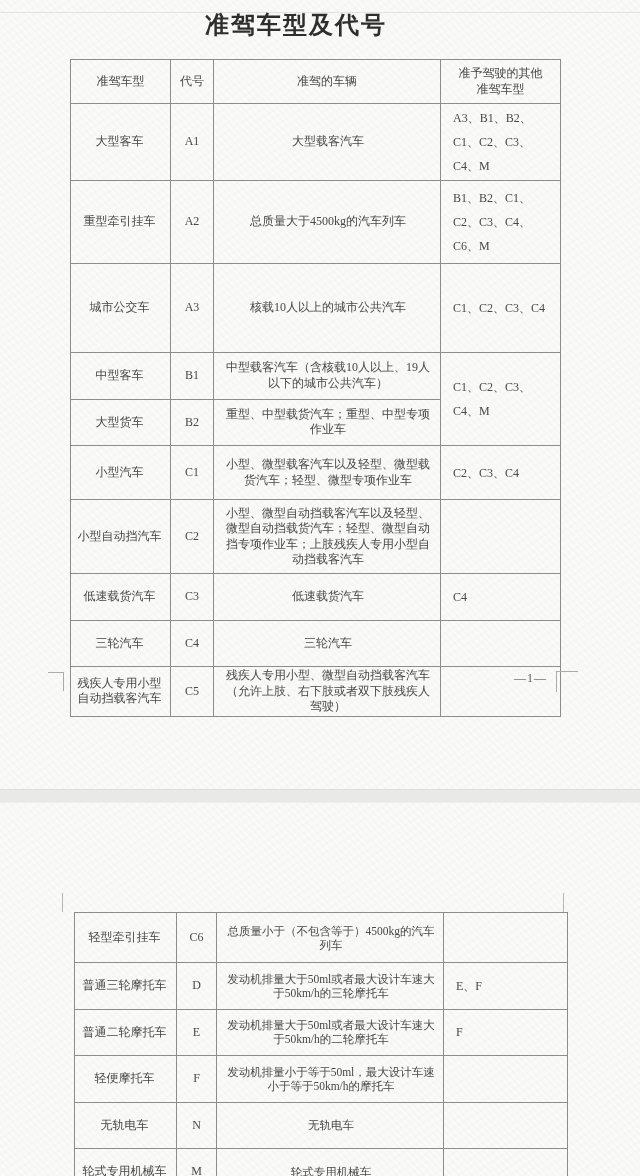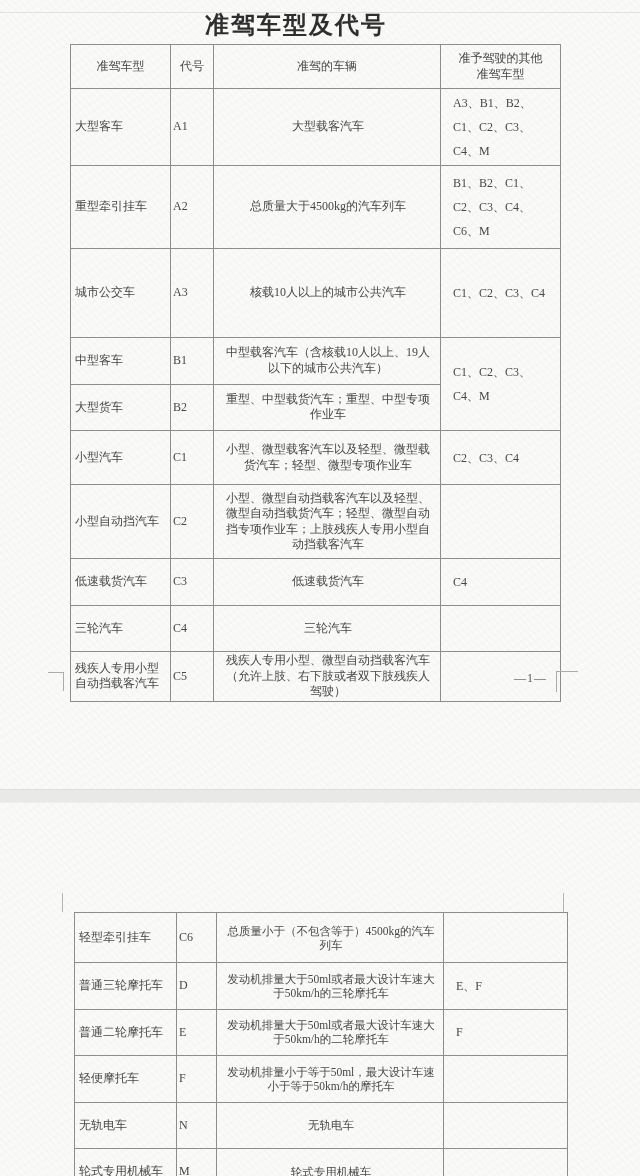--- a/index.html
+++ b/index.html
@@ -27,25 +27,25 @@
     border:1px solid #8d8d8d;
     font-size:12px;
     font-weight:normal;
     color:#474747;
     vertical-align:middle;
     overflow:hidden;
     padding:1px 6px;
     line-height:15.5px;
   }
   th{text-align:center;padding:1px 4px;}
-  .c-type{text-align:left;padding-left:4px;margin-top:8px;}
-  .c-code{padding:15px 2px;}
+  .c-type{text-align:center;padding-left:4px;margin-top:8px;}
+  .c-code{text-align:center;padding:15px 2px;}
   .c-veh{text-align:center;padding-left:9px;padding-right:7px;}
   .c-oth{text-align:left;padding-left:12px;padding-right:5px;line-height:24px;}
-  .t1{left:70px;top:44px;width:490px;}
+  .t1{left:70px;top:59px;width:490px;}
   .t2{left:74px;top:912px;width:493px;}
   .t2 .c-veh{font-size:11.5px;line-height:14px;}
   .hdr4{display:inline-block;width:88px;}
   .page-num{
     left:514px;top:671px;width:48px;
     font-size:12px;color:#5c5c5c;letter-spacing:1px;white-space:nowrap;
   }
   .mark-bl{left:48px;top:672px;width:15px;height:18px;border-top:1px solid #ababab;border-right:1px solid #ababab;}
   .mark-br{left:556px;top:671px;width:21px;height:20px;border-top:1px solid #ababab;border-left:1px solid #ababab;}
   .tick{width:1px;height:19px;background:#b5b5b3;}

